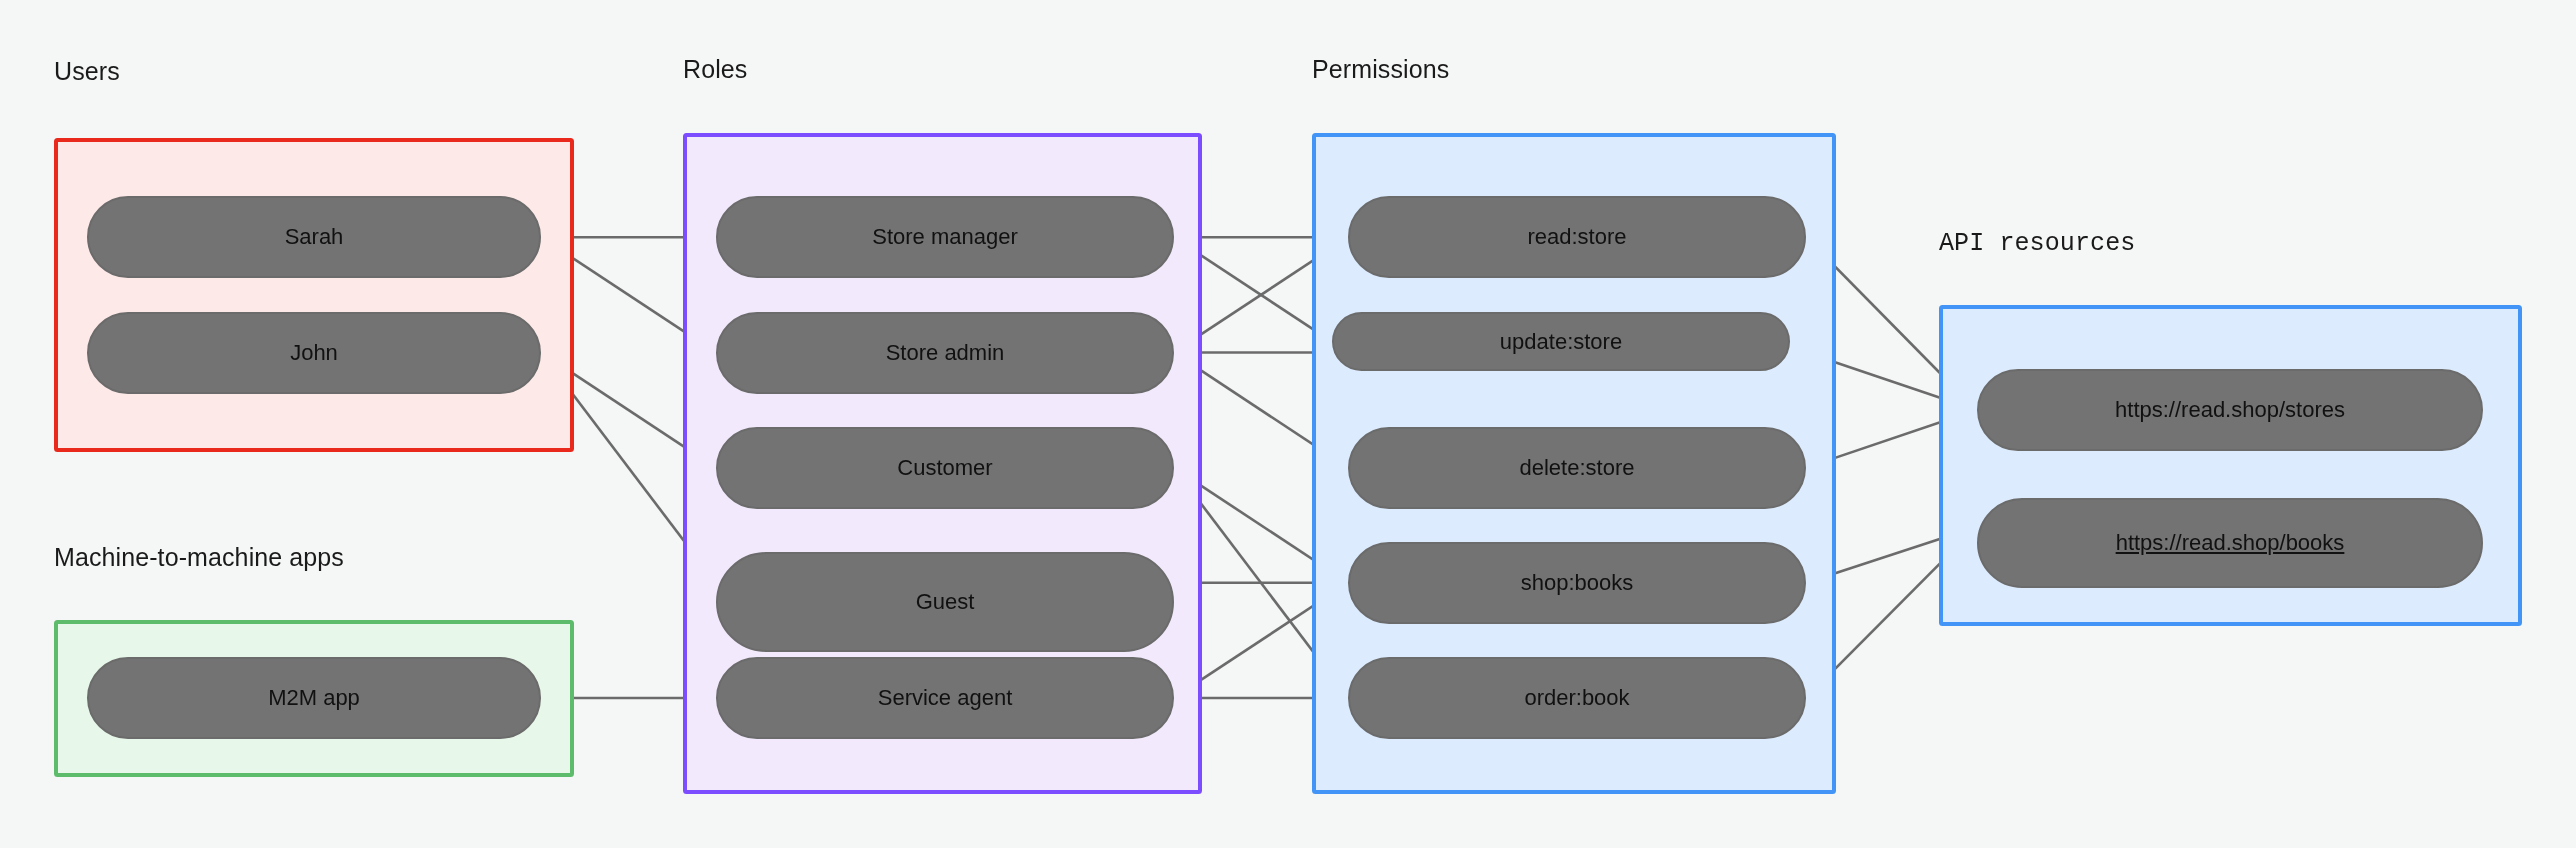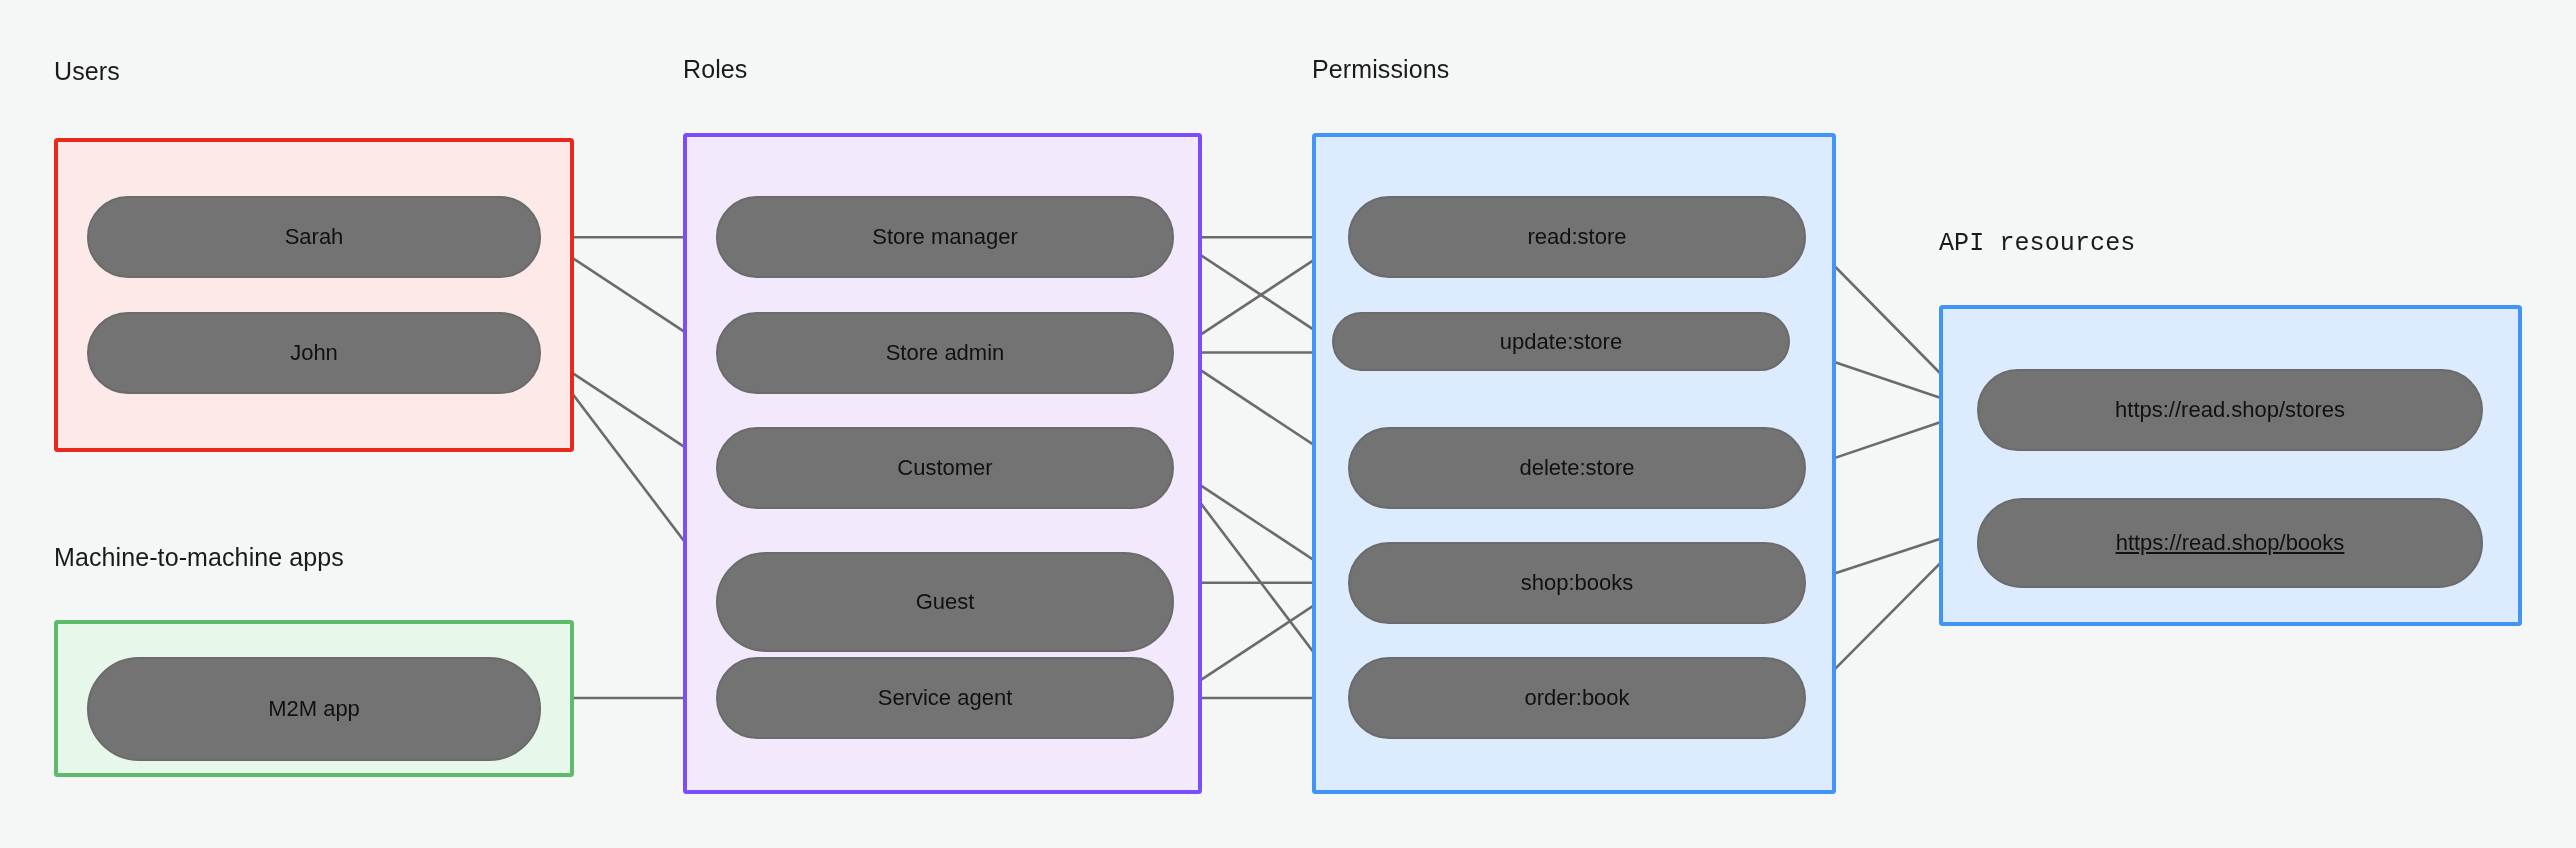--- a/index.html
+++ b/index.html
@@ -117,21 +117,21 @@
     <circle class="edge-dot" cx="2265" cy="604" r="11"></circle>
   </svg>
 
   <div class="group-title" style="left:54px; top:59px;">Users</div>
   <div class="group-box group-users" style="left:54px; top:138px; width:520px; height:314px;"></div>
   <div class="node" style="left:87px; top:196px; width:454px; height:82px;">Sarah</div>
   <div class="node" style="left:87px; top:312px; width:454px; height:82px;">John</div>
 
   <div class="group-title" style="left:54px; top:545px;">Machine-to-machine apps</div>
   <div class="group-box group-m2m" style="left:54px; top:620px; width:520px; height:157px;"></div>
-  <div class="node" style="left:87px; top:657px; width:454px; height:104px;">M2M app</div>
+  <div class="node" style="left:87px; top:657px; width:454px; height:82px;">M2M app</div>
 
   <div class="group-title" style="left:683px; top:57px;">Roles</div>
   <div class="group-box group-roles" style="left:683px; top:133px; width:519px; height:661px;"></div>
   <div class="node" style="left:716px; top:196px; width:458px; height:82px;">Store manager</div>
   <div class="node" style="left:716px; top:312px; width:458px; height:82px;">Store admin</div>
   <div class="node" style="left:716px; top:427px; width:458px; height:82px;">Customer</div>
   <div class="node" style="left:716px; top:536px; width:458px; height:100px;margin-top:16px;">Guest</div>
   <div class="node" style="left:716px; top:657px; width:458px; height:82px;">Service agent</div>
 
   <div class="group-title" style="left:1312px; top:57px;">Permissions</div>

